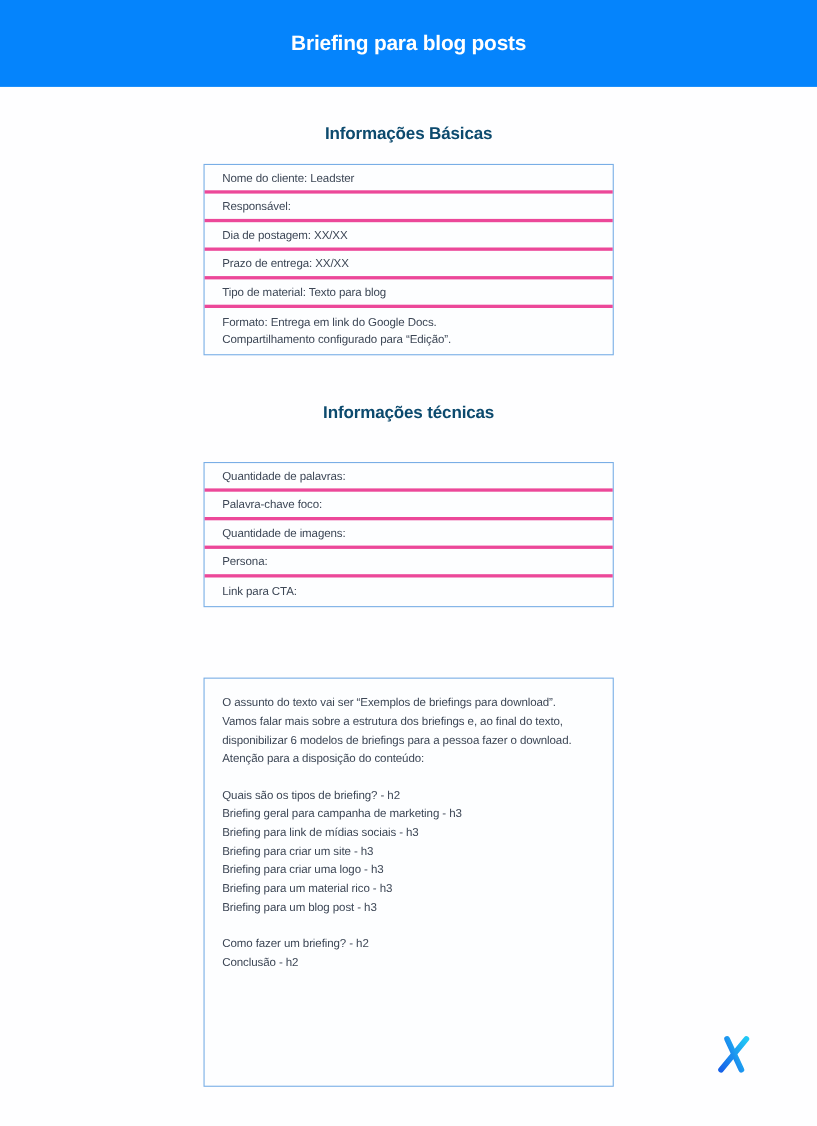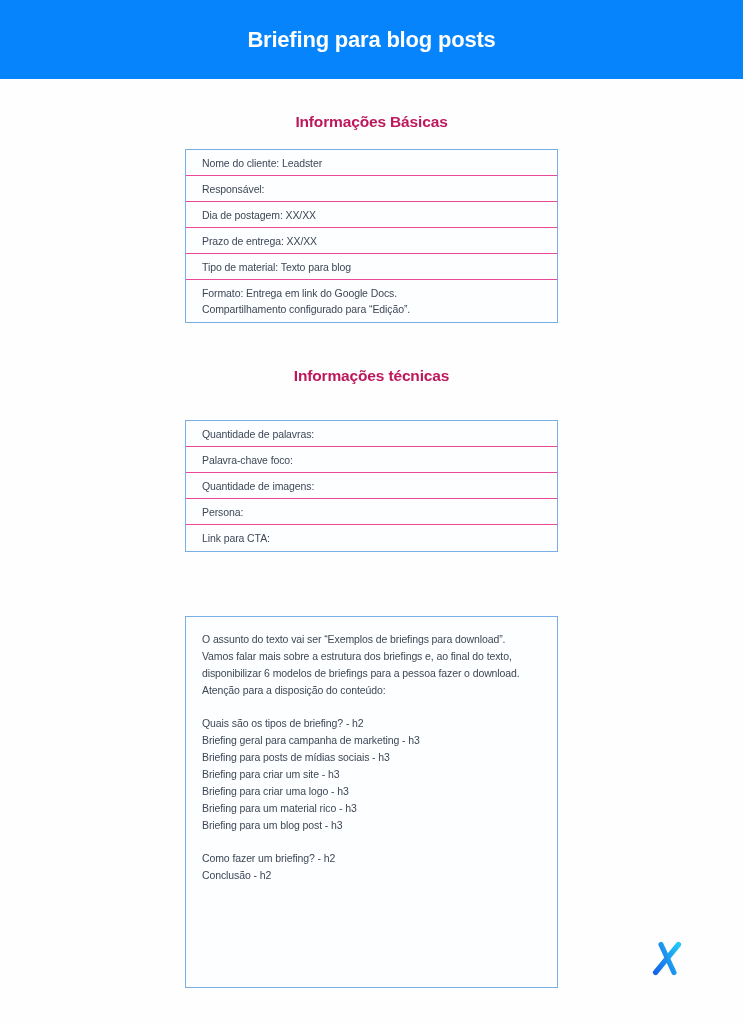--- a/index.html
+++ b/index.html
@@ -28,48 +28,48 @@
     top: 0;
     width: 743px;
     height: 79px;
     background: #0584fc;
     display: flex;
     align-items: center;
     justify-content: center;
   }
   .header-title {
     color: #ffffff;
-    font-size: 22px;
+    font-size: 19px;
     font-weight: bold;
     letter-spacing: -0.2px;
   }
 
   
   .section-heading {
     position: absolute;
     left: 0;
     width: 743px;
     text-align: center;
-    color: #be185d;
+    color: #0c4a6e;
     font-size: 15.5px;
     font-weight: bold;
     letter-spacing: -0.15px;
   }
 
   
   .info-table {
     position: absolute;
     left: 185px;
     width: 373px;
     border: 1px solid #79aee6;
     box-sizing: border-box;
     background: #fdfeff;
   }
   .info-row {
-    border-bottom: 1px solid #ec4899;
+    border-bottom: 3px solid #ec4899;
     box-sizing: border-box;
     display: flex;
     align-items: center;
     padding: 0 0 0 16px;
     min-height: 26px;
   }
   .info-row:last-child {
     border-bottom: none;
   }
   .info-row.tall {
@@ -179,21 +179,21 @@
   </div>
 
 
   <div class="creative-box">
     <p class="creative-intro">O assunto do texto vai ser “Exemplos de briefings para download”. Vamos falar mais sobre a estrutura dos briefings e, ao final do texto, disponibilizar 6 modelos de briefings para a pessoa fazer o download. Atenção para a disposição do conteúdo:</p>
 
 
     <div class="outline-group">
       <div class="outline-line">Quais são os tipos de briefing? - h2</div>
       <div class="outline-line">Briefing geral para campanha de marketing - h3</div>
-      <div class="outline-line">Briefing para posts de mídias sociais - h3</div>
+      <div class="outline-line">Briefing para link de mídias sociais - h3</div>
       <div class="outline-line">Briefing para criar um site - h3</div>
       <div class="outline-line">Briefing para criar uma logo - h3</div>
       <div class="outline-line">Briefing para um material rico - h3</div>
       <div class="outline-line">Briefing para um blog post - h3</div>
     </div>
 
     <div class="outline-group">
       <div class="outline-line">Como fazer um briefing? - h2</div>
       <div class="outline-line">Conclusão - h2</div>
     </div>

